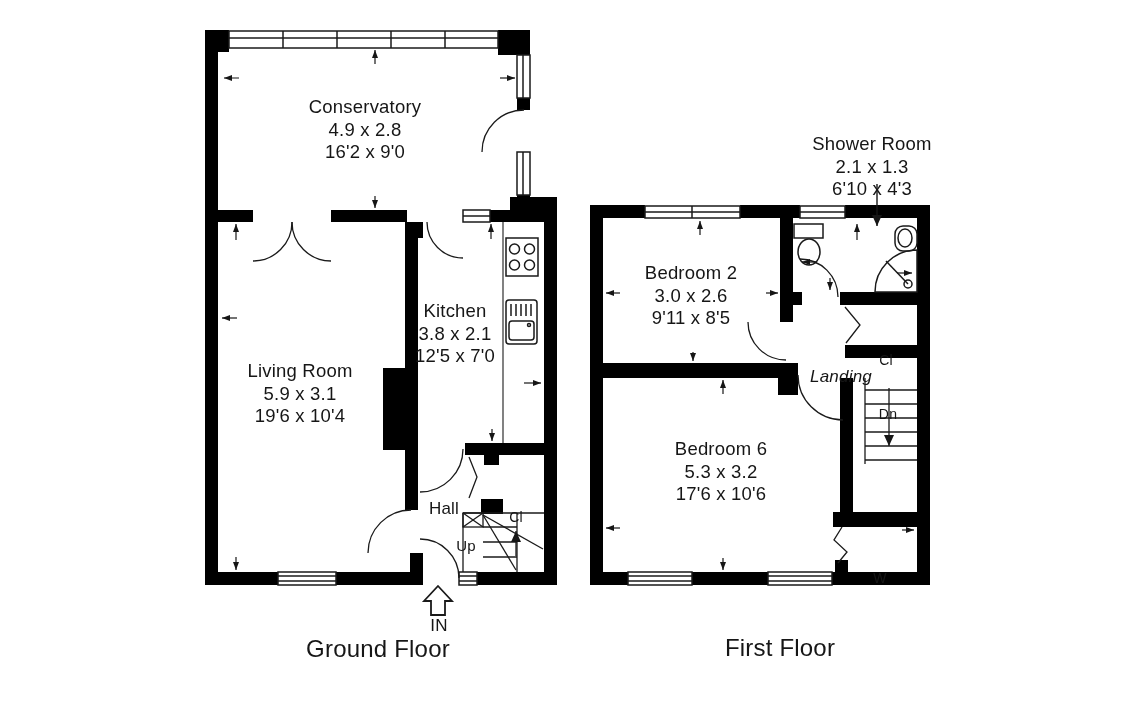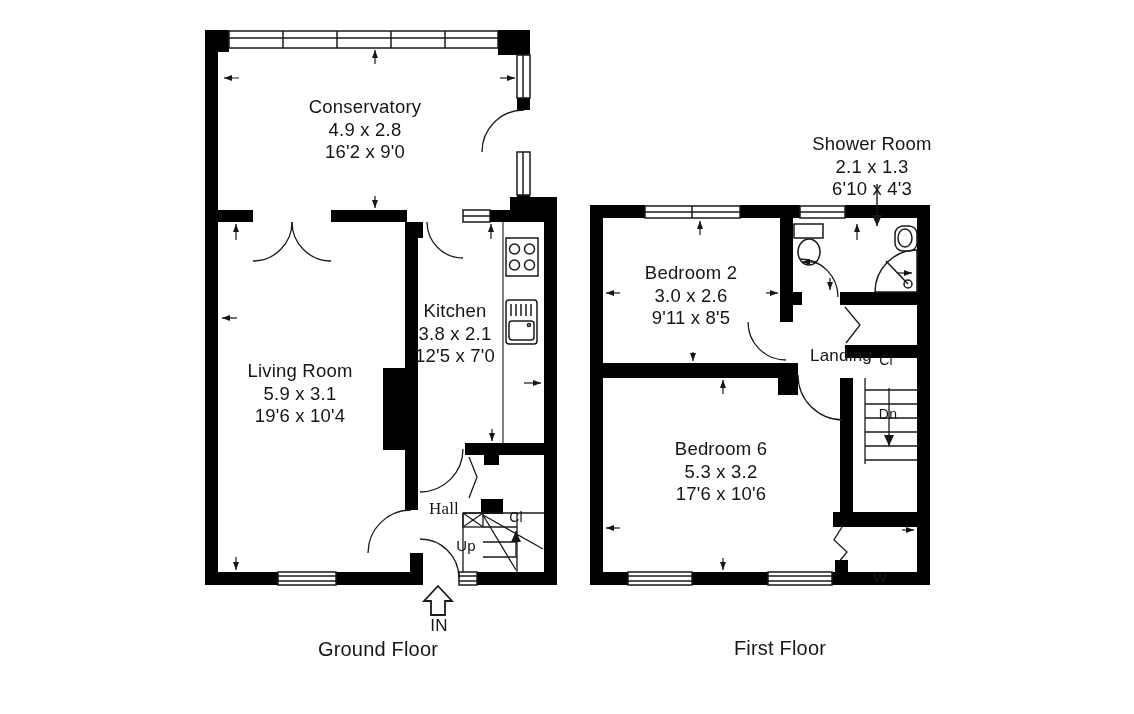--- a/index.html
+++ b/index.html
@@ -9,21 +9,21 @@
   }
   .canvas svg{position:absolute;left:0;top:0;}
   .room-label{
     position:absolute;transform:translate(-50%,-50%);text-align:center;
     font-size:18.5px;line-height:22.5px;white-space:nowrap;letter-spacing:.2px;
   }
   .tag{
     position:absolute;transform:translate(-50%,-50%);text-align:center;
     white-space:nowrap;letter-spacing:.2px;
   }
-  .fs20{font-size:20px;}
+  .fs20{font-size:24px;}
   .fs17{font-size:17px;}
   .fs15{font-size:15px;}
   .fs14{font-size:14px;margin-top:36px;}
 </style>
 </head>
 <body>
 
 <div class="canvas">
 
 <svg width="1134" height="714" viewBox="0 0 1134 714">
@@ -248,21 +248,21 @@
     <div>5.9 x 3.1</div>
     <div>19'6 x 10'4</div>
   </div>
 
   <div class="room-label" style="left:455px;top:334px;">
     <div>Kitchen</div>
     <div>3.8 x 2.1</div>
     <div>12'5 x 7'0</div>
   </div>
 
-  <div class="tag fs17" style="left:444px;top:509px;font-family:Liberation Serif, serif;">Hall</div>
+  <div class="tag fs17" style="left:444px;top:509px;">Hall</div>
   <div class="tag fs14" style="left:516px;top:481px;">Cl</div>
   <div class="tag fs15" style="left:466px;top:545px;">Up</div>
   <div class="tag fs17" style="left:439px;top:626px;">IN</div>
   <div class="tag fs20" style="left:378px;top:649px;">Ground Floor</div>
 
   <div class="room-label" style="left:691px;top:296px;">
     <div>Bedroom 2</div>
     <div>3.0 x 2.6</div>
     <div>9'11 x 8'5</div>
   </div>
@@ -272,19 +272,19 @@
     <div>2.1 x 1.3</div>
     <div>6'10 x 4'3</div>
   </div>
 
   <div class="room-label" style="left:721px;top:472px;">
     <div>Bedroom 6</div>
     <div>5.3 x 3.2</div>
     <div>17'6 x 10'6</div>
   </div>
 
-  <div class="tag fs17" style="left:841px;top:356px;">Landing</div>
+  <div class="tag fs17" style="left:841px;top:377px;font-style:italic;">Landing</div>
   <div class="tag fs14" style="left:886px;top:324px;">Cl</div>
   <div class="tag fs14" style="left:888px;top:378px;">Dn</div>
   <div class="tag fs14" style="left:880px;top:542px;">W</div>
   <div class="tag fs20" style="left:780px;top:648px;">First Floor</div>
 
 </div>
 
 </body></html>

